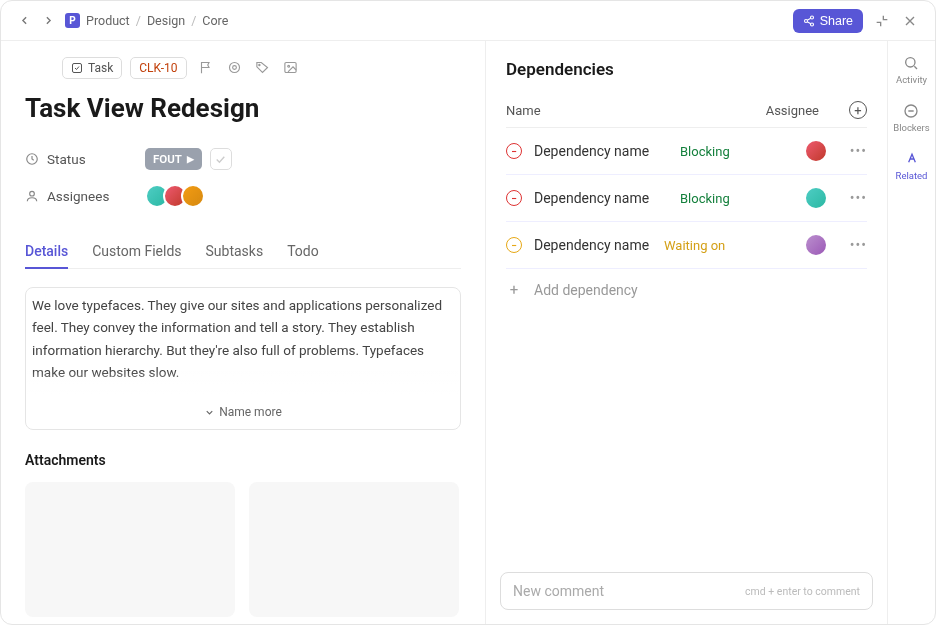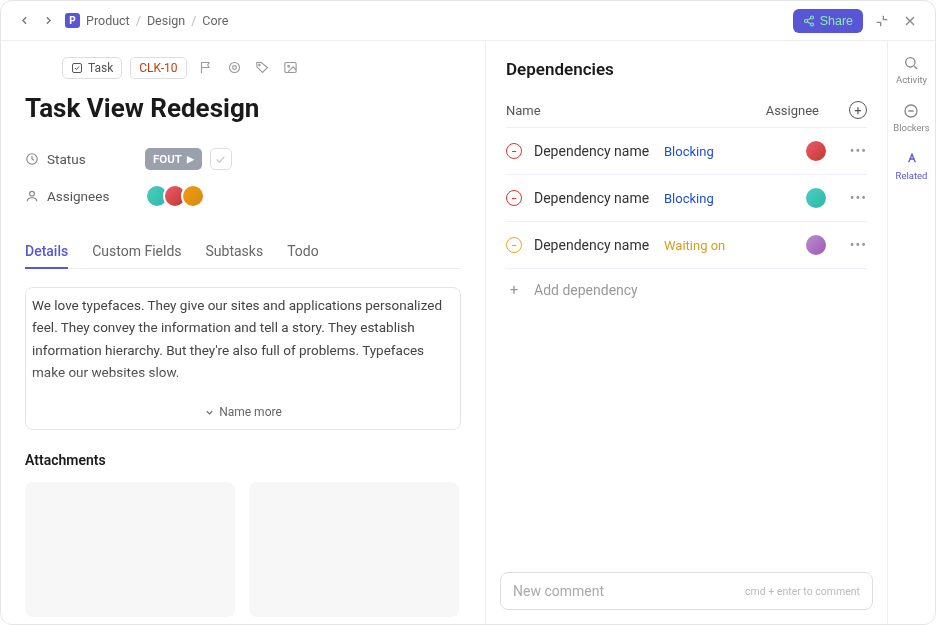--- a/index.html
+++ b/index.html
@@ -29,21 +29,21 @@
     }
     .breadcrumb { display: flex; align-items: center; gap: 6px; font-size: 12.5px; color: #666; }
     .breadcrumb .icon-box {
       width: 15px; height: 15px; background: #5856d6; border-radius: 3px;
       display: flex; align-items: center; justify-content: center;
       color: #fff; font-size: 10px; font-weight: 700;
     }
     .breadcrumb .sep { color: #bbb; }
     .topbar-right { display: flex; align-items: center; gap: 10px; }
     .share-btn {
-      background: #5856d6; color: #86efac; border: none; border-radius: 6px;
+      background: #5856d6; color: #ffffff; border: none; border-radius: 6px;
       padding: 5px 10px; font-size: 12.5px; cursor: pointer;
       display: flex; align-items: center; gap: 5px;
     }
     .icon-btn {
       width: 18px; height: 18px; cursor: pointer; color: #888;
       display: flex; align-items: center; justify-content: center;
     }
     .main-container {
       display: flex;
       height: calc(100% - 40px);
@@ -159,21 +159,21 @@
     }
     .dep-icon {
       width: 16px; height: 16px; border: 1.5px solid; border-radius: 50%;
       display: flex; align-items: center; justify-content: center;
       font-size: 10px; font-weight: 700; margin-right: 12px;
     }
     .dep-icon.red { border-color: #d33; color: #d33; }
     .dep-icon.amber { border-color: #e6a817; color: #e6a817; }
     .dep-name { font-size: 14px; color: #333; flex: 0 0 130px; }
     .dep-status { font-size: 13px; flex: 1; }
-    .dep-status.blocking { color: #1d4ed8; }
+    .dep-status.blocking { color: #15803d; margin-left: 16px; }
     .dep-status.waiting { color: #d4a017; }
     .dep-assignee { width: 24px; height: 24px; border-radius: 50%; margin-right: 22px; }
     .dep-menu { color: #999; cursor: pointer; font-size: 14px; letter-spacing: 1px; }
     .add-dep {
       display: flex; align-items: center; gap: 12px; padding: 12px 0;
       color: #999; font-size: 14px; cursor: pointer;
     }
     .add-dep .plus { font-size: 15px; width: 16px; text-align: center; }
     .comment-box {
       position: absolute; bottom: 14px; left: 14px; right: 14px;

